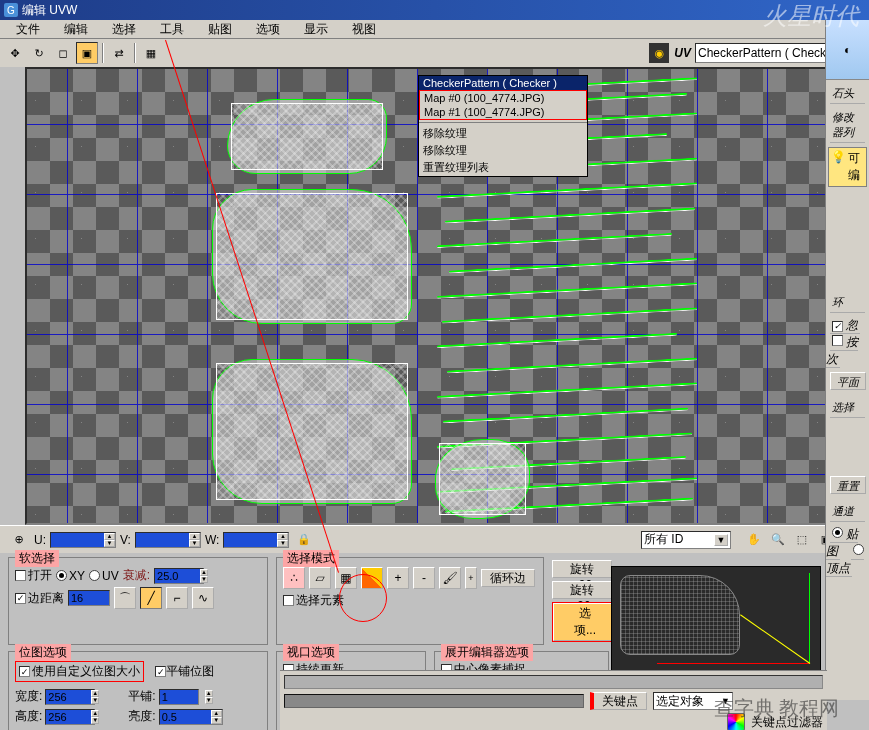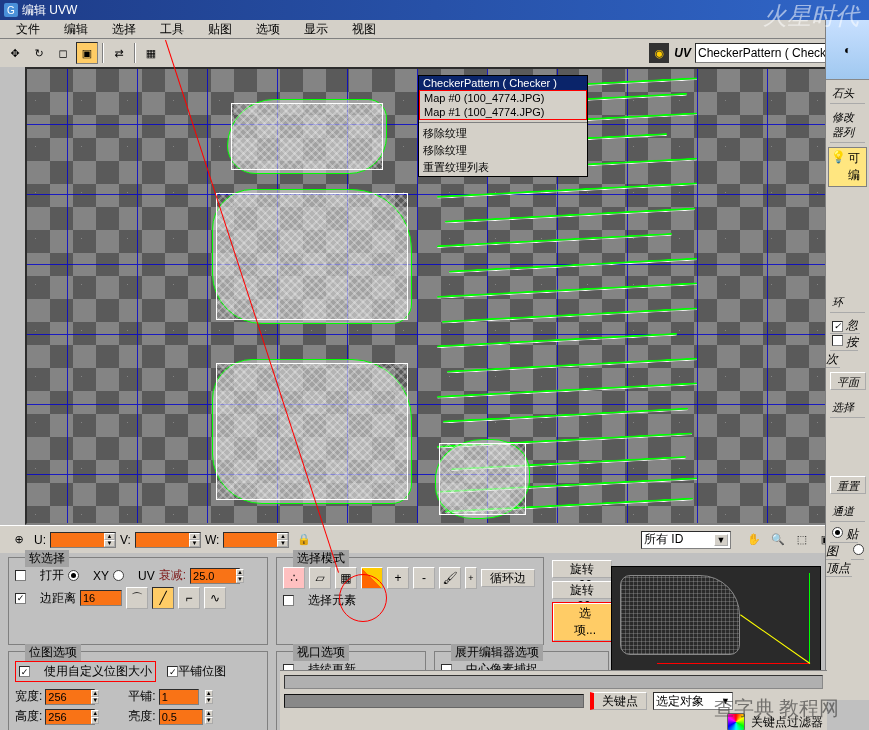--- a/index.html
+++ b/index.html
@@ -51,34 +51,34 @@
   repeating-linear-gradient(-45deg, rgba(255,255,255,0.25) 0 2px, transparent 2px 6px); }
 .strands { position:absolute; }
 .strands span{ position:absolute; border-top:2px solid #00ff00; border-bottom:1px solid #fff; transform:skewY(-3deg); border-radius:2px; }
 
 
 .red-line { position: absolute; top: 40px; left: 165px; width: 1px; height: 560px; background: red; transform-origin: top; transform: rotate(-18deg); z-index: 50; }
 .red-circle { position: absolute; top: 574px; left: 339px; width: 48px; height: 48px; border: 1px solid red; border-radius: 50%; z-index: 50; }
 
 
 .uvw-row { background: #d4d0c8; height: 28px; display: flex; align-items: center; padding: 0 8px; gap: 4px; border-top: 1px solid #fff; }
-.spinner-ctrl { width: 66px; height: 16px; background: #f97316; border: 1px inset #808080; display: flex; }
+.spinner-ctrl { width: 66px; height: 16px; background: #1d4ed8; border: 1px inset #808080; display: flex; }
 .spinner-ctrl input { flex:1; border:none; background:transparent; font-size:11px; padding:0 2px; width: 45px; }
 .spinner-ctrl .arrows { width: 11px; display:flex; flex-direction:column; }
 .spinner-ctrl .arrows div { flex:1; background:#d4d0c8; border:1px outset #fff; font-size:6px; text-align:center; line-height:5px; }
 .id-dropdown { width: 90px; height: 18px; background: white; border: 1px inset #808080; display: flex; align-items: center; padding: 0 2px; margin-left: auto; }
 .id-dropdown .arrow { margin-left: auto; width: 14px; background: #d4d0c8; border: 1px outset #fff; text-align: center; font-size: 9px; }
 .right-tools { display: flex; gap: 2px; margin-left: 8px; }
 
 
 .bottom-panels { display: flex; padding: 4px 8px; gap: 8px; }
 .panel-group { border: 1px solid #808080; padding: 6px; position: relative; }
-.panel-group > .legend { position: absolute; top: -8px; left: 16px; background: #a3a3a3; padding: 0 4px; }
+.panel-group > .legend { position: absolute; top: -8px; left: 6px; background: #fca5a5; padding: 0 4px; }
 .panel-row { display: flex; align-items: center; gap: 4px; margin: 3px 0; }
-.panel-row label { display: flex; align-items: center; gap: 14px; }
+.panel-row label { display: flex; align-items: center; gap: 2px; }
 .radio { width: 11px; height: 11px; border: 1px solid #404040; border-radius: 50%; background: white; display:inline-block; position:relative; }
 .radio.on::after { content:""; position:absolute; inset:2px; background:#000; border-radius:50%; }
 .checkbox { width: 11px; height: 11px; border: 1px inset #808080; background: white; display:inline-flex; align-items:center; justify-content:center; font-size:9px; }
 .sel-btn { width: 22px; height: 22px; border: 1px outset #fff; display:inline-flex; align-items:center; justify-content:center; background:#d4d0c8; }
 .sel-btn.active { background: #ffcc66; border: 1px inset #808080; }
 .sel-btn.check { background: linear-gradient(45deg,#ff6600 50%,#ffcc00 50%); }
 .small-btn { height: 18px; padding: 0 8px; border: 1px outset #fff; background:#d4d0c8; }
 .options-btn { background: #ffcc66; border: 1px outset #fff; padding: 1px 20px; }
 
 
@@ -345,21 +345,21 @@
     <div class="panel-row spin-row">
       <span>高度:</span>
       <div class="spinner-ctrl" style="width:50px">
           <input value="256" style="">
           <div class="arrows">
             <div>▲</div>
             <div>▼</div>
           </div>
         </div>
       <span style="margin-left:30px">亮度:</span>
-      <div class="spinner-ctrl" style="width:44px">
+      <div class="spinner-ctrl" style="width:64px">
           <input value="0.5" style="">
           <div class="arrows">
             <div>▲</div>
             <div>▼</div>
           </div>
         </div>
     </div>
   </div>
 
   <div class="panel-group" style="width:150px">

